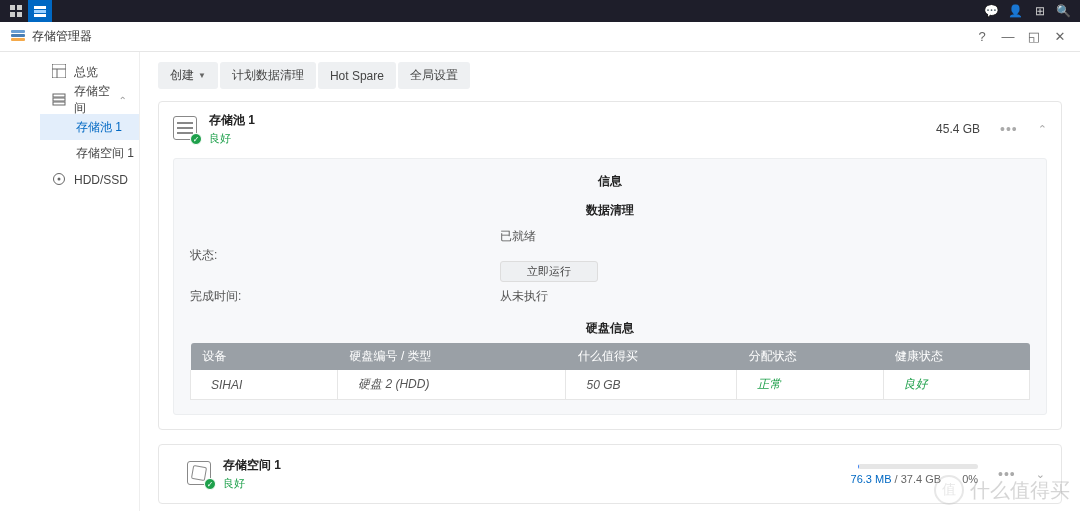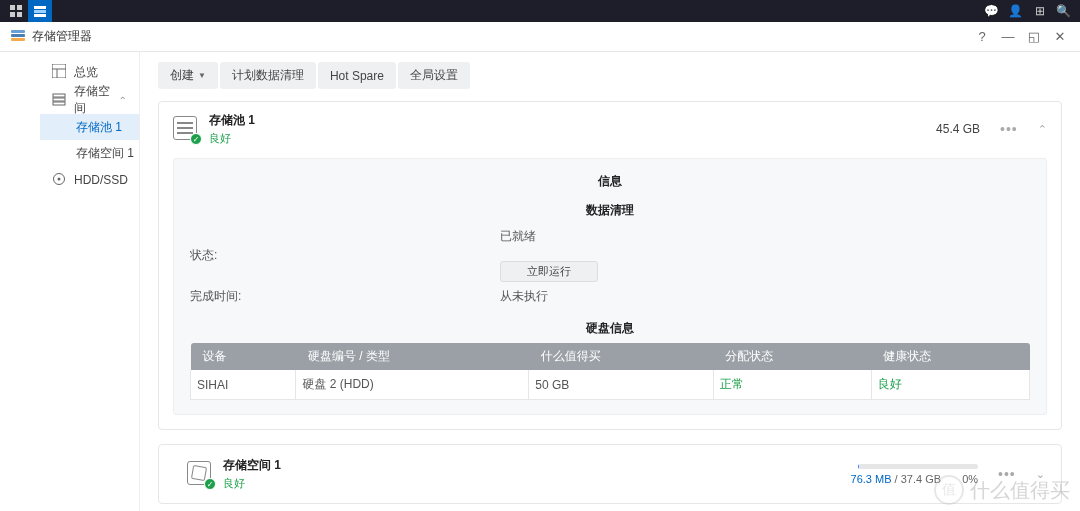--- a/index.html
+++ b/index.html
@@ -62,21 +62,21 @@
     .kv-label { width: 310px; color: #555; }
     .kv-value { color: #555; display: flex; align-items: center; gap: 6px; }
     .info-ico { width: 14px; height: 14px; border-radius: 50%; background: #bcd9f2; color: #0068c3; display: inline-flex; align-items: center; justify-content: center; font-size: 9px; font-style: italic; font-weight: 700; cursor: pointer; }
     .small-btn { background: #eef0f2; border: 1px solid #ddd; border-radius: 3px; padding: 2px 26px; font-size: 11px; color: #444; cursor: pointer; }
 
     
     .disk-table { width: 100%; border-collapse: collapse; margin-top: 6px; font-size: 12px; }
     .disk-table thead th { background: #9aa0a6; color: #fff; font-weight: 400; text-align: left; padding: 5px 12px; }
     .disk-table thead th:first-child { border-top-left-radius: 3px; }
     .disk-table thead th:last-child { border-top-right-radius: 3px; }
-    .disk-table tbody td { background: #fff; border: 1px solid #e6e6e6; border-top: none; padding: 6px 6px; color: #555; }
+    .disk-table tbody td { background: #fff; border: 1px solid #e6e6e6; border-top: none; padding: 6px 20px; color: #555; font-style: italic; }
     .disk-table tbody td.ok { color: #1ea04b; }
 
     
     .vol-card .card-head { padding: 12px 16px 12px 28px; }
     .usage-bar-wrap { display: flex; flex-direction: column; align-items: flex-end; gap: 4px; }
     .usage-bar { width: 120px; height: 5px; background: #e6e6e6; border-radius: 3px; position: relative; overflow: hidden; }
     .usage-fill { height: 100%; width: 1%; background: #3b82f6; }
     .usage-text { font-size: 11px; color: #666; }
     .usage-text .used { color: #0068c3; }
     .pct { font-size: 11px; color: #666; margin-left: 18px; }

